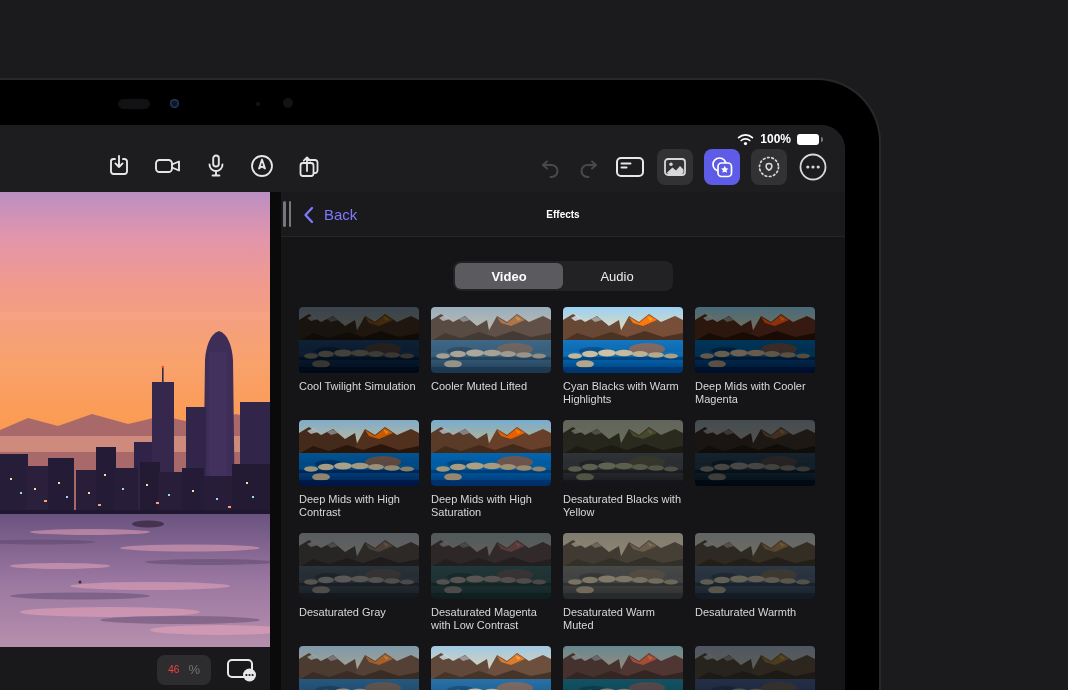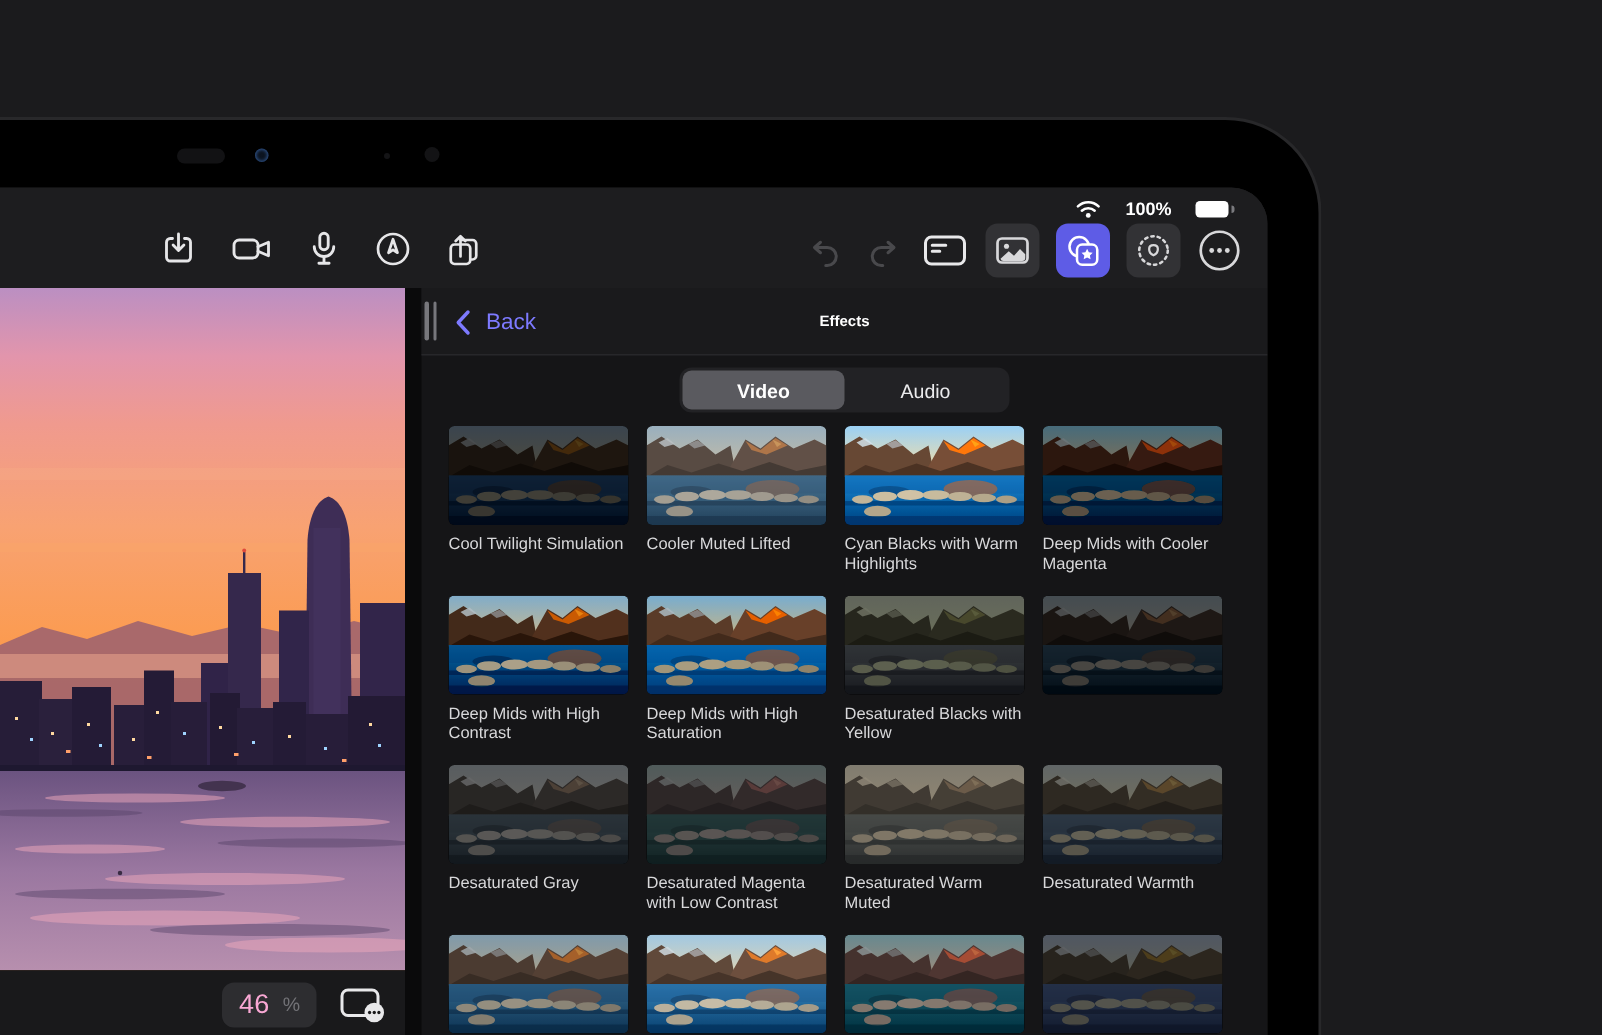--- a/index.html
+++ b/index.html
@@ -16,55 +16,55 @@
     background:#0c1420; box-shadow:inset 0 0 2px 1px #2a4a7a; }
   .cam-dot2 { position:absolute; left:256px; top:22px; width:4px; height:4px; border-radius:50%; background:#141416; }
   .cam-dot3 { position:absolute; left:283px; top:18px; width:10px; height:10px; border-radius:50%; background:#131315; }
 
   
   .screen { position:absolute; left:0; top:45px; width:845px; height:567px;
     background:#1d1d1f; border-top-right-radius:24px; overflow:hidden; }
 
   
   .toolbar { position:relative; height:67px; background:#1d1d1f; }
-  .status { position:absolute; top:7px; right:26px; display:flex; align-items:center; gap:16px;
+  .status { position:absolute; top:7px; right:26px; display:flex; align-items:center; gap:6px;
     color:#fff; font-size:12px; font-weight:600; }
   .battery { width:22px; height:11px; background:#fff; border-radius:3px; position:relative; }
   .battery:after { content:""; position:absolute; right:-4px; top:3px; width:2.5px; height:5px;
     background:#7a7a7e; border-radius:0 2px 2px 0; }
   .tb-left { position:absolute; left:106px; top:27px; display:flex; gap:21px; align-items:center; }
   .tb-right { position:absolute; right:17px; top:24px; display:flex; gap:11px; align-items:center; }
   .icon-btn { background:none; border:none; padding:0; display:flex; align-items:center; justify-content:center; cursor:pointer; }
   .sq-btn { width:36px; height:36px; border-radius:8px; background:#323235; }
   .sq-btn.active { background:#5e5ce6; }
 
   
   .content { position:absolute; left:0; top:67px; right:0; bottom:0; background:#0a0a0b; }
 
   
   .viewer { position:absolute; left:0; top:0; width:270px; height:455px; overflow:hidden; }
   .viewer-bar { position:absolute; left:0; top:455px; width:270px; height:45px; background:#19191b;
     display:flex; align-items:center; justify-content:flex-end; gap:15px; padding-right:13px; }
   .zoom-box { display:flex; align-items:center; gap:9px; height:30px; padding:0 11px;
     background:#2d2d30; border-radius:8px; border:none; cursor:pointer; }
-  .zoom-box .val { color:#f9a8d4; font-size:18px;text-align:center; }
+  .zoom-box .val { color:#ef4444; font-size:10px;text-align:center; }
   .zoom-box .unit { color:#737377; font-size:13px; }
 
   
   .panel { position:absolute; left:281px; top:0; width:564px; height:500px; background:#151517; }
   .panel-header { position:relative; height:45px; background:#1a1a1c; border-bottom:1px solid #27272a; }
   .drag-handle { position:absolute; left:2px; top:9px; display:flex; gap:3px; }
   .drag-handle i { display:block; width:2.5px; height:26px; border-radius:2px; background:#77777c; }
   .back-btn { position:absolute; left:22px; top:0; height:45px; display:flex; align-items:center; gap:10px;
     background:none; border:none; cursor:pointer; color:#7d7aff; font-size:15px;
     font-family:"Liberation Sans","DejaVu Sans",sans-serif; }
   .panel-title { position:absolute; left:0; right:0; top:0; height:45px; display:flex;
     align-items:center; justify-content:center; color:#fff; font-size:10px; font-weight:700; pointer-events:none; }
   .panel-body { padding-top:8px; }
-  .seg { width:220px; height:30px; margin:0 auto; background:#222225; border-radius:8px;
+  .seg { width:220px; height:30px; margin:16px auto; background:#222225; border-radius:8px;
     display:flex; padding:2px; }
   .seg .tab { flex:1; display:flex; align-items:center; justify-content:center;
     color:#ececee; font-size:13px; border-radius:6px; cursor:pointer; }
   .seg .tab.selected { background:#5a5a5f; color:#fff; font-weight:700; }
   .grid { margin:9px 0 0 18px; display:grid; grid-template-columns:repeat(4,120px);
     column-gap:12px; grid-auto-rows:113px; }
   .card { width:120px; cursor:pointer; }
   .thumb { width:120px; height:66px; border-radius:4px; overflow:hidden; background:#000; }
   .thumb svg { display:block; }
   .effect-label { margin-top:7px; color:#d8d8da; font-size:11px; line-height:13px; }

